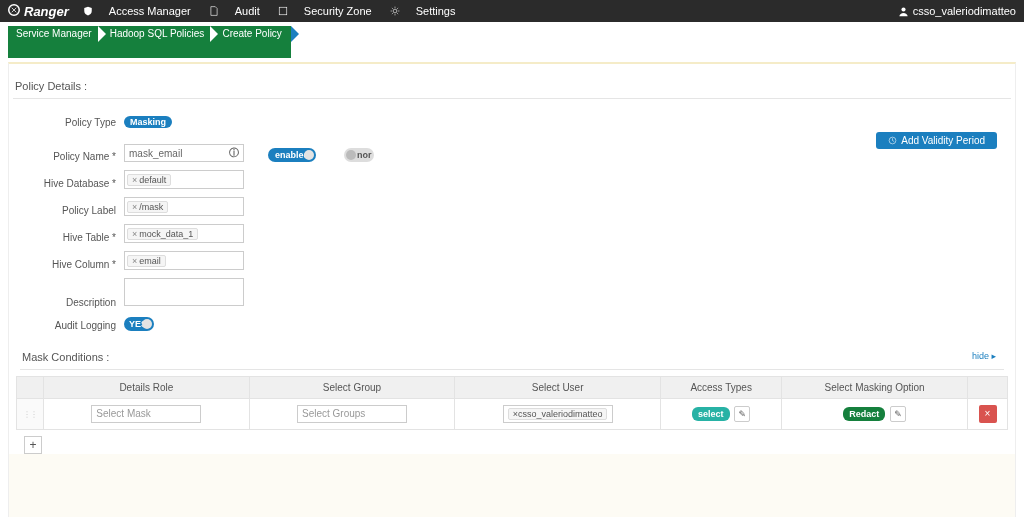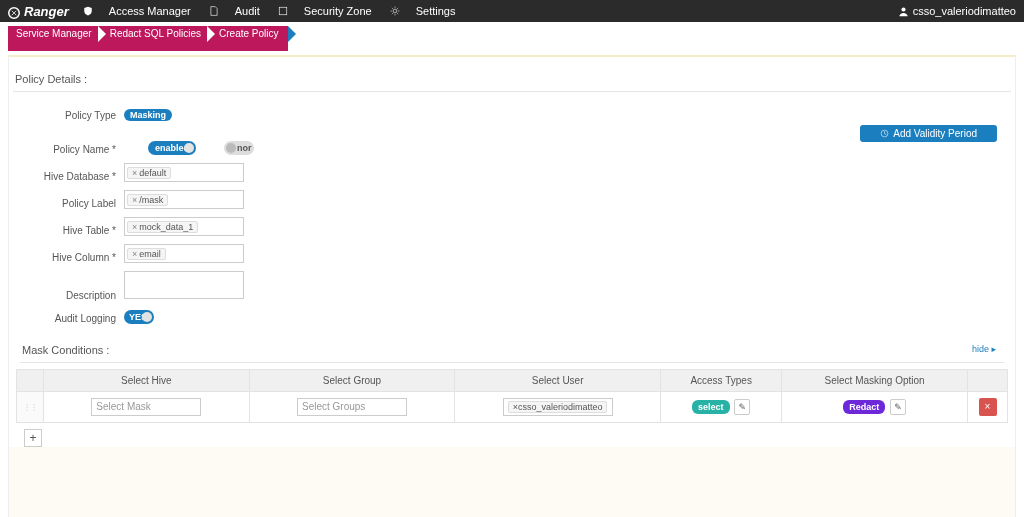--- a/index.html
+++ b/index.html
@@ -1,27 +1,27 @@
 <!DOCTYPE html>
 <html><head>
 <meta charset="utf-8">
 <style>
   html,body{margin:0;padding:0;font-family:Arial,Helvetica,sans-serif;font-size:11px;color:#333;background:#fff;width:1024px;height:517px;overflow:hidden}
   *{box-sizing:border-box}
   
   .topnav{background:#2b2b2b;color:#fff;height:22px;display:flex;align-items:center;padding:0 8px;font-size:11px}
-  .brand{font-weight:bold;font-size:13px;display:flex;align-items:flex-end;gap:4px;margin-right:14px;font-style:italic}
+  .brand{font-weight:bold;font-size:13px;display:flex;align-items:flex-start;gap:4px;margin-right:14px;font-style:italic}
   .brand svg{width:12px;height:12px}
   .nav-item{display:flex;align-items:center;gap:16px;margin-right:18px;cursor:pointer}
   .nav-item svg{width:10px;height:10px;fill:#fff}
   .nav-spacer{flex:1}
   .user{display:flex;align-items:center;gap:4px}
   
   .crumbbar{padding:4px 8px;background:#fff}
-  .crumb{display:inline-block;background:#be185d;color:#fff;padding:2px 9px 2px 12px;margin-right:-6px;font-size:10px;position:relative;height:25px;line-height:12px}
+  .crumb{display:inline-block;background:#15803d;color:#fff;padding:2px 9px 2px 12px;margin-right:-6px;font-size:10px;position:relative;height:32px;line-height:12px}
   .crumb::after{content:"";position:absolute;right:-8px;top:0;border-top:8px solid transparent;border-bottom:8px solid transparent;border-left:8px solid #1b7fbf}
   .crumb::before{content:"";position:absolute;left:0;top:0;border-top:8px solid transparent;border-bottom:8px solid transparent;border-left:8px solid #fff}
   .crumb.first::before{display:none}
   .crumb.first{padding-left:8px}
   
   .panel{margin:0 8px;background:#fdfbf4;border:1px solid #eee;border-top:2px solid #f5ecc8;padding:0 0 8px 0;height:483px;overflow:auto;position:relative}
   .panel-inner{background:#fff;margin:0;padding:10px 0 0 0}
   .section-title{font-size:11px;color:#555;padding:6px 2px;margin:0 4px;border-bottom:1px solid #e5e5e5}
   .form{padding:6px 0}
   .row{display:flex;align-items:flex-end;margin:8px 0}
@@ -33,34 +33,34 @@
   .tag{display:inline-block;background:#f5f5f5;border:1px solid #ddd;border-radius:2px;font-size:9px;padding:0 4px;color:#555}
   .tag .x{color:#888;margin-right:2px}
   .desc{width:120px;height:28px;border:1px solid #ccc;resize:none;font-size:10px;padding:2px}
   
   .toggle{display:inline-flex;align-items:center;background:#1b7fbf;color:#fff;border-radius:9px;height:14px;font-size:9px;padding:0 3px 0 7px;position:relative;width:48px;font-weight:bold}
   .toggle .knob{position:absolute;right:2px;top:2px;width:10px;height:10px;border-radius:50%;background:#e3e3e3}
   .toggle.small{width:30px;padding-left:5px}
   .toggle.off{background:#ddd;color:#555;padding:0 7px 0 3px}
   .toggle.off .knob{left:2px;right:auto;background:#bbb}
   
-  .validity-btn{position:absolute;right:18px;top:68px;background:#1b7fbf;color:#fff;border:none;border-radius:3px;font-size:10px;padding:3px 20px;display:flex;align-items:center;gap:4px;cursor:pointer}
+  .validity-btn{position:absolute;right:18px;top:68px;background:#1b7fbf;color:#fff;border:none;border-radius:3px;font-size:10px;padding:3px 12px;display:flex;align-items:center;gap:4px;cursor:pointer}
   .validity-btn svg{width:9px;height:9px;fill:#fff}
   
   .mc-wrap{margin:0 7px}
   .hide-link{float:right;font-size:9px;color:#1b7fbf;margin-right:6px}
   table.mc{width:100%;border-collapse:collapse;margin-top:6px;font-size:10px}
   table.mc th{background:#f0f0f0;border:1px solid #e3e3e3;padding:5px;color:#555;font-weight:normal}
   table.mc td{border:1px solid #e3e3e3;padding:6px;text-align:center;vertical-align:middle}
   td.drag{width:14px;background:#fafafa;color:#ccc;font-size:8px;letter-spacing:-1px}
   .sel{width:110px;height:18px;border:1px solid #ccc;font-size:10px;color:#999;text-align:left;padding:2px 4px;background:#fff;display:inline-block}
   .tag2{display:inline-block;background:#f5f5f5;border:1px solid #ddd;border-radius:2px;font-size:9px;padding:0 4px;color:#555}
   .chip{display:inline-block;color:#fff;border-radius:6px;font-size:9px;padding:2px 6px;font-weight:bold}
   .chip.sel-type{background:#27b2a5}
-  .chip.mask{background:#6d28d9}
+  .chip.mask{background:#15803d}
   .edit-btn{display:inline-block;border:1px solid #ccc;border-radius:2px;width:16px;height:16px;line-height:14px;font-size:9px;color:#555;background:#fff;margin-left:2px;cursor:pointer}
   .del-btn{display:inline-block;background:#d9534f;color:#fff;width:18px;height:18px;line-height:18px;border-radius:2px;font-size:10px;cursor:pointer}
   .add-btn{display:inline-block;border:1px solid #ccc;width:18px;height:18px;line-height:16px;text-align:center;font-size:12px;color:#555;margin:6px 0 0 8px;background:#fff;cursor:pointer}
   
   .panel::-webkit-scrollbar{width:10px}
   .panel::-webkit-scrollbar-thumb{background:#ccc;border-radius:4px}
   .req::after{content:" *";color:#555}
 </style>
 </head>
 <body>
@@ -103,21 +103,21 @@
     <svg viewBox="0 0 16 16" width="11" height="11" fill="#fff">
         <circle cx="8" cy="5" r="3"></circle>
         <path d="M2 15c0-3 3-5 6-5s6 2 6 5z"></path>
       </svg>
     <span>csso_valeriodimatteo</span>
   </div>
 </div>
 
 <div class="crumbbar">
   <span class="crumb first">Service Manager</span>
-  <span class="crumb">Redact SQL Policies</span>
+  <span class="crumb">Hadoop SQL Policies</span>
   <span class="crumb">Create Policy</span>
 </div>
 
 <div class="panel">
  <div class="panel-inner">
 
   <button class="validity-btn">
     <svg viewBox="0 0 16 16">
           <circle cx="8" cy="8" r="6" fill="none" stroke="#fff"></circle>
           <path d="M8 4v4l3 2" stroke="#fff" fill="none"></path>
@@ -129,20 +129,26 @@
 
   <div class="form">
 
     <div class="row">
       <div class="lbl">Policy Type</div>
       <div class="field"><span class="badge">Masking</span></div>
     </div>
 
     <div class="row">
       <div class="lbl req">Policy Name</div>
+      <div class="field">
+        <div class="input-info">
+          <span>mask_email</span>
+          <span style="font-weight:bold">ⓘ</span>
+        </div>
+      </div>
       <div style="margin-left:24px">
         <span class="toggle">
           <span>enabled</span>
           <span class="knob"></span>
         </span>
       </div>
       <div style="margin-left:28px;margin-top:12px">
         <span class="toggle off small">
           <span class="knob"></span>
           <span style="margin-left:10px">nor</span>
@@ -206,21 +212,21 @@
   <div class="mc-wrap">
     <div class="section-title">
       <span>Mask Conditions :</span>
       <span class="hide-link">hide ▸</span>
     </div>
 
     <table class="mc">
       <thead>
         <tr>
           <th class="drag"></th>
-          <th>Select Hive</th>
+          <th>Details Role</th>
           <th>Select Group</th>
           <th>Select User</th>
           <th>Access Types</th>
           <th>Select Masking Option</th>
           <th style="width:40px"></th>
         </tr>
       </thead>
       <tbody>
         <tr>
           <td class="drag">⋮⋮</td>

